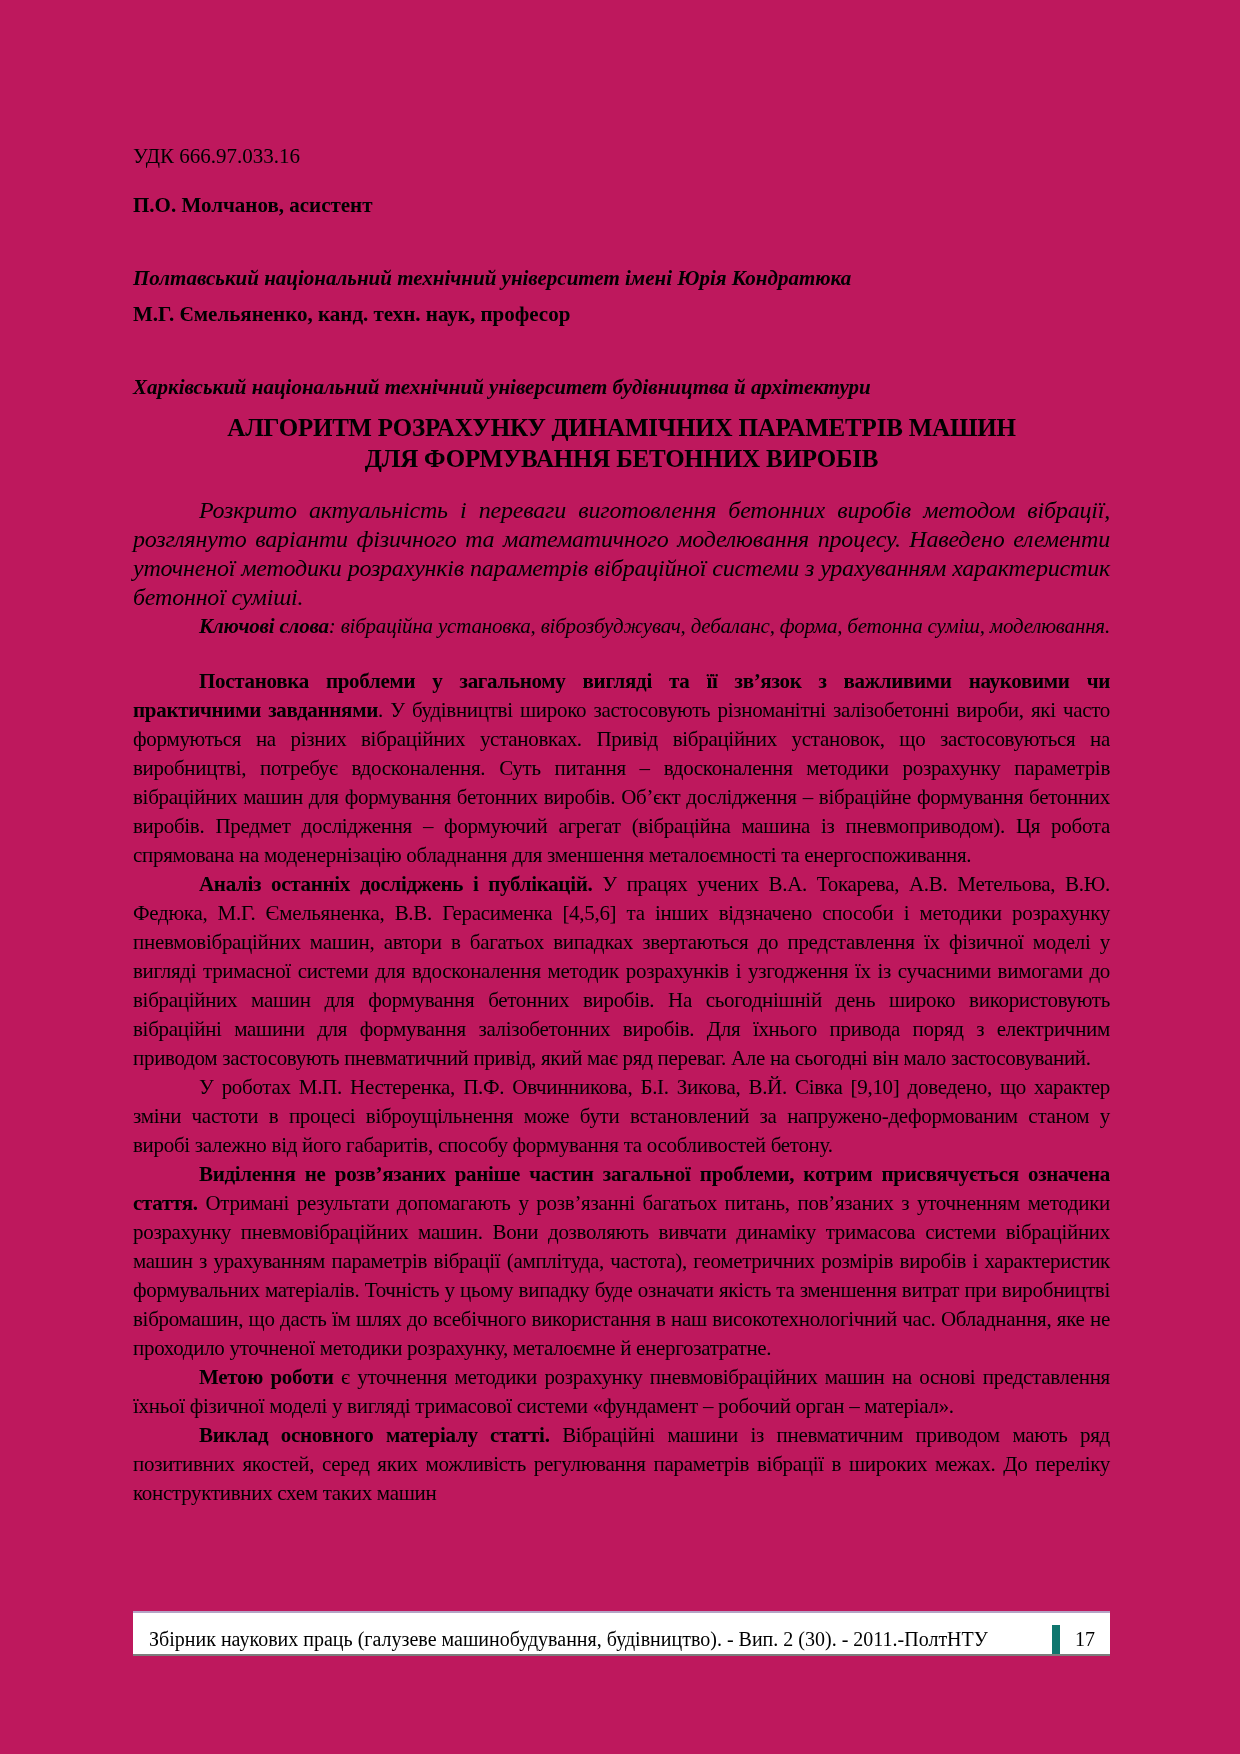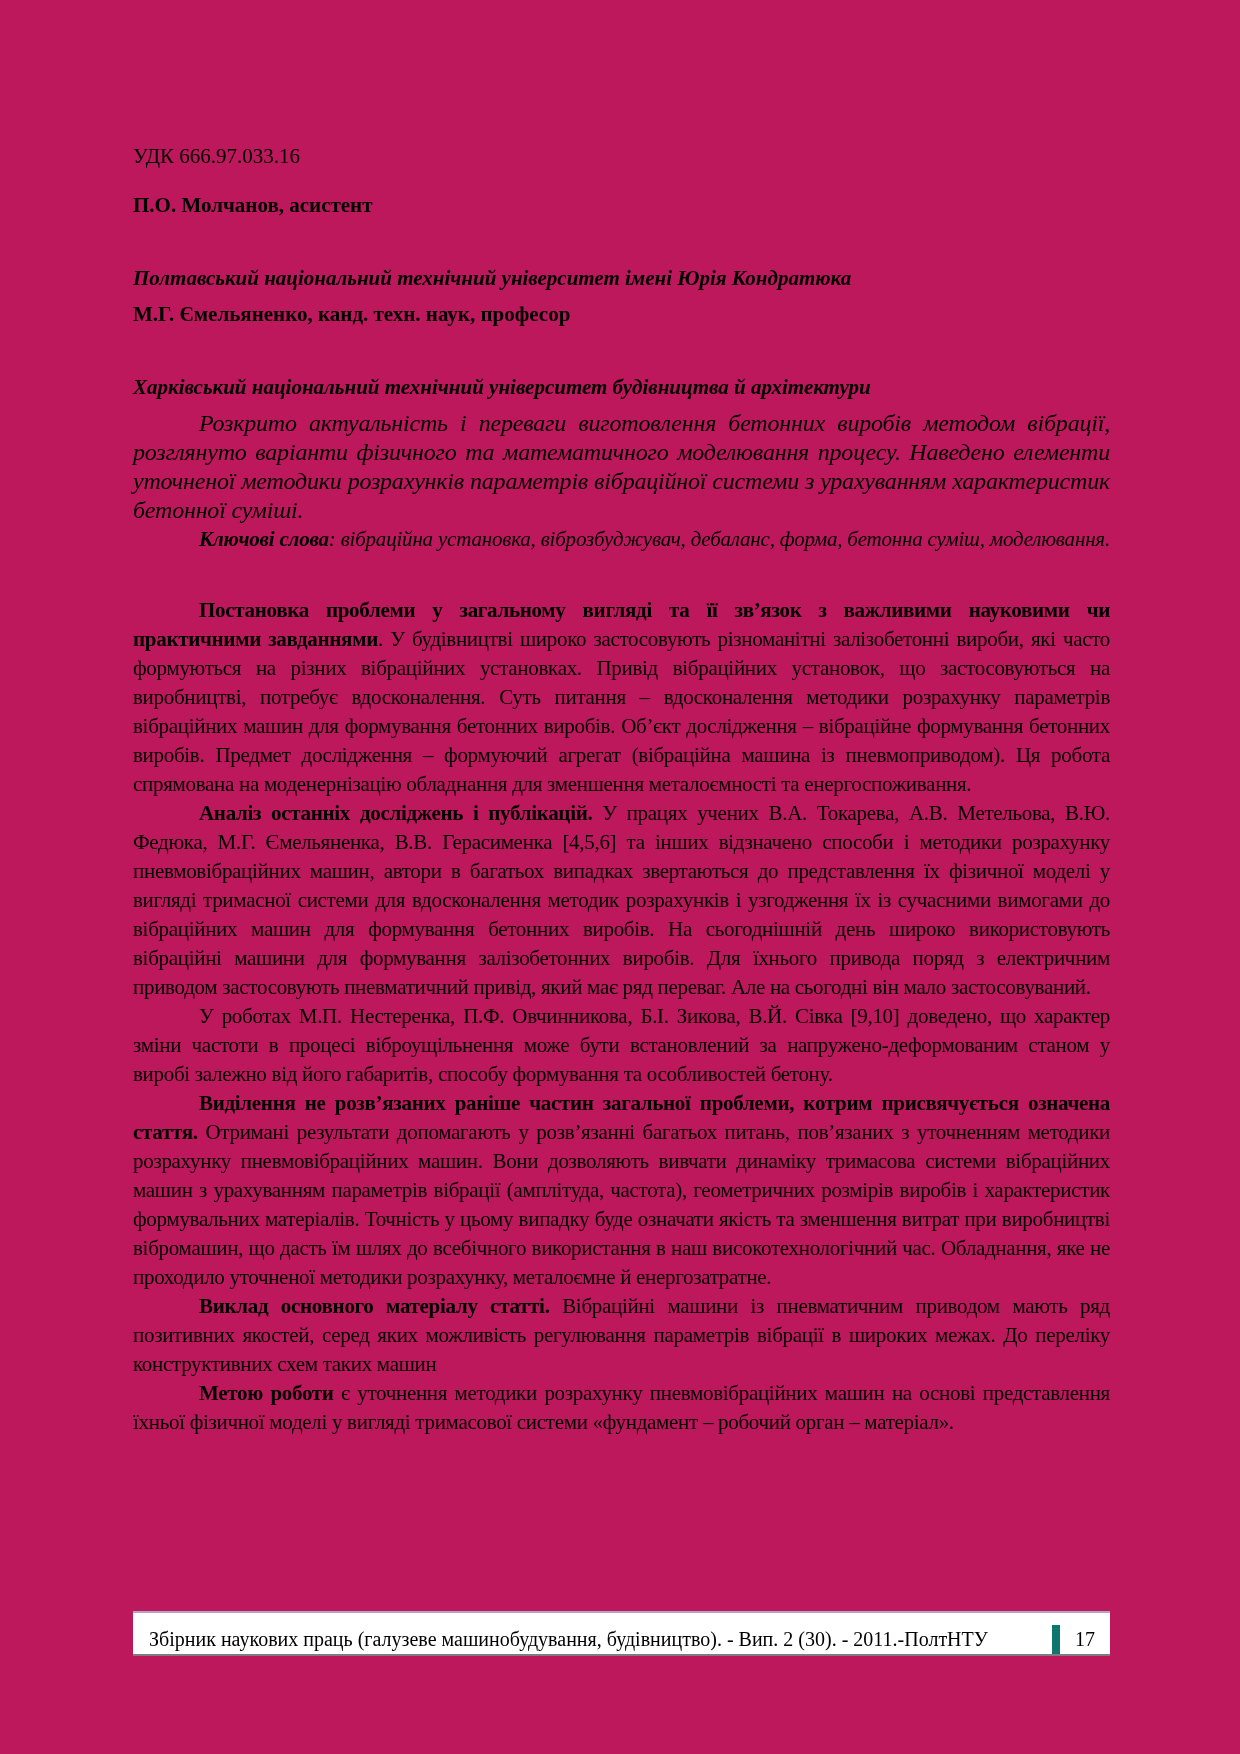--- a/index.html
+++ b/index.html
@@ -42,21 +42,21 @@
   .abstract {
     margin: 0;
     font-size: 24px;
     font-style: italic;
     line-height: 29px;
     text-align: justify;
     text-indent: 66px;
     letter-spacing: -0.2px;
   }
   .keywords {
-    margin: 0 0 42px 0;
+    margin: 0 0 26px 0;
     font-size: 21px;
     font-style: italic;
     line-height: 29px;
     text-align: justify;
     text-indent: 66px;
     letter-spacing: -0.2px;
   }
   .keywords .kw-label { font-weight: bold; }
   .bodytext p {
     margin: 0;
@@ -104,32 +104,33 @@
 
     <p class="udc">УДК 666.97.033.16</p>
 
     <div class="byline">
         <p class="bold">П.О. Молчанов, асистент</p>
         <p class="bold-italic">Полтавський національний технічний університет імені Юрія Кондратюка</p>
         <p class="bold">М.Г. Ємельяненко, канд. техн. наук, професор</p>
         <p class="bold-italic">Харківський національний технічний університет будівництва й архітектури</p>
       </div>
 
+    <h1 class="title"><span>АЛГОРИТМ РОЗРАХУНКУ ДИНАМІЧНИХ ПАРАМЕТРІВ МАШИН</span><br><span>ДЛЯ ФОРМУВАННЯ БЕТОННИХ ВИРОБІВ</span></h1>
 
     <p class="abstract">Розкрито актуальність і переваги виготовлення бетонних виробів методом вібрації, розглянуто варіанти фізичного та математичного моделювання процесу. Наведено елементи уточненої методики розрахунків параметрів вібраційної системи з урахуванням характеристик бетонної суміші.</p>
 
     <p class="keywords"><span class="kw-label">Ключові слова</span><span>: вібраційна установка, віброзбуджувач, дебаланс, форма, бетонна суміш, моделювання.</span></p>
 
     <div class="bodytext">
         <p><span class="lead">Постановка проблеми у загальному вигляді та її зв’язок з важливими науковими чи практичними завданнями</span><span>. У будівництві широко застосовують різноманітні залізобетонні вироби, які часто формуються на різних вібраційних установках. Привід вібраційних установок, що застосовуються на виробництві, потребує вдосконалення. Суть питання – вдосконалення методики розрахунку параметрів вібраційних машин для формування бетонних виробів. Об’єкт дослідження – вібраційне формування бетонних виробів. Предмет дослідження – формуючий агрегат (вібраційна машина із пневмоприводом). Ця робота спрямована на моденернізацію обладнання для зменшення металоємності та енергоспоживання.</span></p>
         <p><span class="lead">Аналіз останніх досліджень і публікацій.</span><span> У працях учених В.А. Токарева, А.В. Метельова, В.Ю. Федюка, М.Г. Ємельяненка, В.В. Герасименка [4,5,6] та інших відзначено способи і методики розрахунку пневмовібраційних машин, автори в багатьох випадках звертаються до представлення їх фізичної моделі у вигляді тримасної системи для вдосконалення методик розрахунків і узгодження їх із сучасними вимогами до вібраційних машин для формування бетонних виробів. На сьогоднішній день широко використовують вібраційні машини для формування залізобетонних виробів. Для їхнього привода поряд з електричним приводом застосовують пневматичний привід, який має ряд переваг. Але на сьогодні він мало застосовуваний.</span></p>
         <p><span>У роботах М.П. Нестеренка, П.Ф. Овчинникова, Б.І. Зикова, В.Й. Сівка [9,10] доведено, що характер зміни частоти в процесі віброущільнення може бути встановлений за напружено-деформованим станом у виробі залежно від його габаритів, способу формування та особливостей бетону.</span></p>
         <p><span class="lead">Виділення не розв’язаних раніше частин загальної проблеми, котрим присвячується означена стаття.</span><span> Отримані результати допомагають у розв’язанні багатьох питань, пов’язаних з уточненням методики розрахунку пневмовібраційних машин. Вони дозволяють вивчати динаміку тримасова системи вібраційних машин з урахуванням параметрів вібрації (амплітуда, частота), геометричних розмірів виробів і характеристик формувальних матеріалів. Точність у цьому випадку буде означати якість та зменшення витрат при виробництві вібромашин, що дасть їм шлях до всебічного використання в наш високотехнологічний час. Обладнання, яке не проходило уточненої методики розрахунку, металоємне й енергозатратне.</span></p>
+        <p><span class="lead">Метою роботи</span><span> є уточнення методики розрахунку пневмовібраційних машин на основі представлення їхньої фізичної моделі у вигляді тримасової системи «фундамент – робочий орган – матеріал».</span></p>
         <p><span class="lead">Виклад основного матеріалу статті.</span><span> Вібраційні машини із пневматичним приводом мають ряд позитивних якостей, серед яких можливість регулювання параметрів вібрації в широких межах. До переліку конструктивних схем таких машин</span></p>
-        <p><span class="lead">Метою роботи</span><span> є уточнення методики розрахунку пневмовібраційних машин на основі представлення їхньої фізичної моделі у вигляді тримасової системи «фундамент – робочий орган – матеріал».</span></p>
       </div>
 
   </div>
 
   <div class="footer">
     <div class="footer-inner">
       <div class="footer-text">Збірник наукових праць (галузеве машинобудування, будівництво). - Вип. 2 (30). - 2011.-ПолтНТУ</div>
       <div class="footer-page">17</div>
     </div>
   </div>

